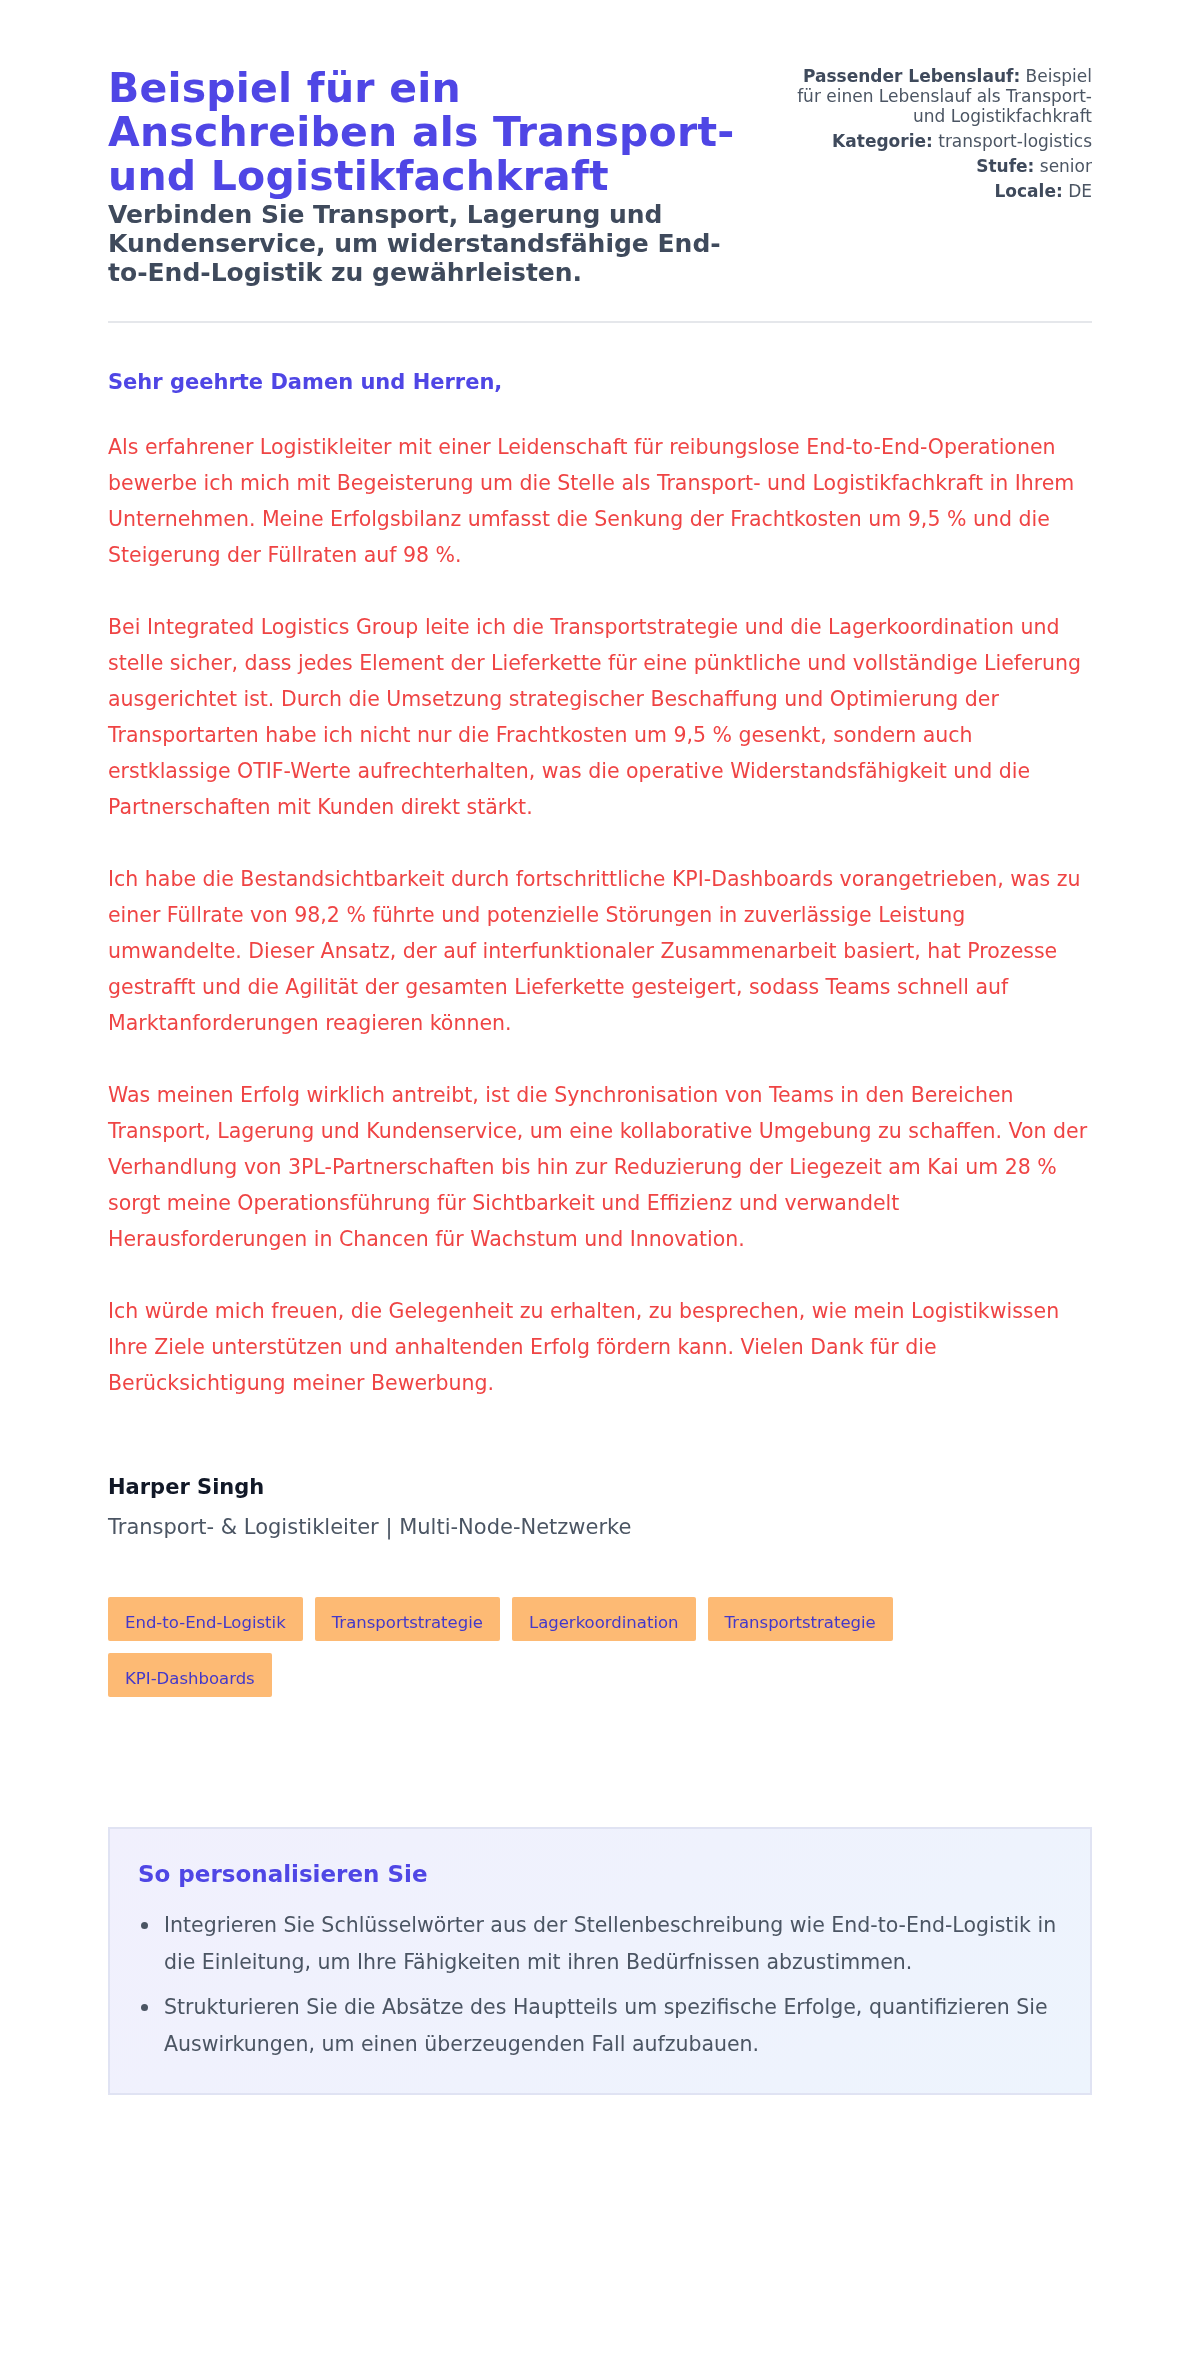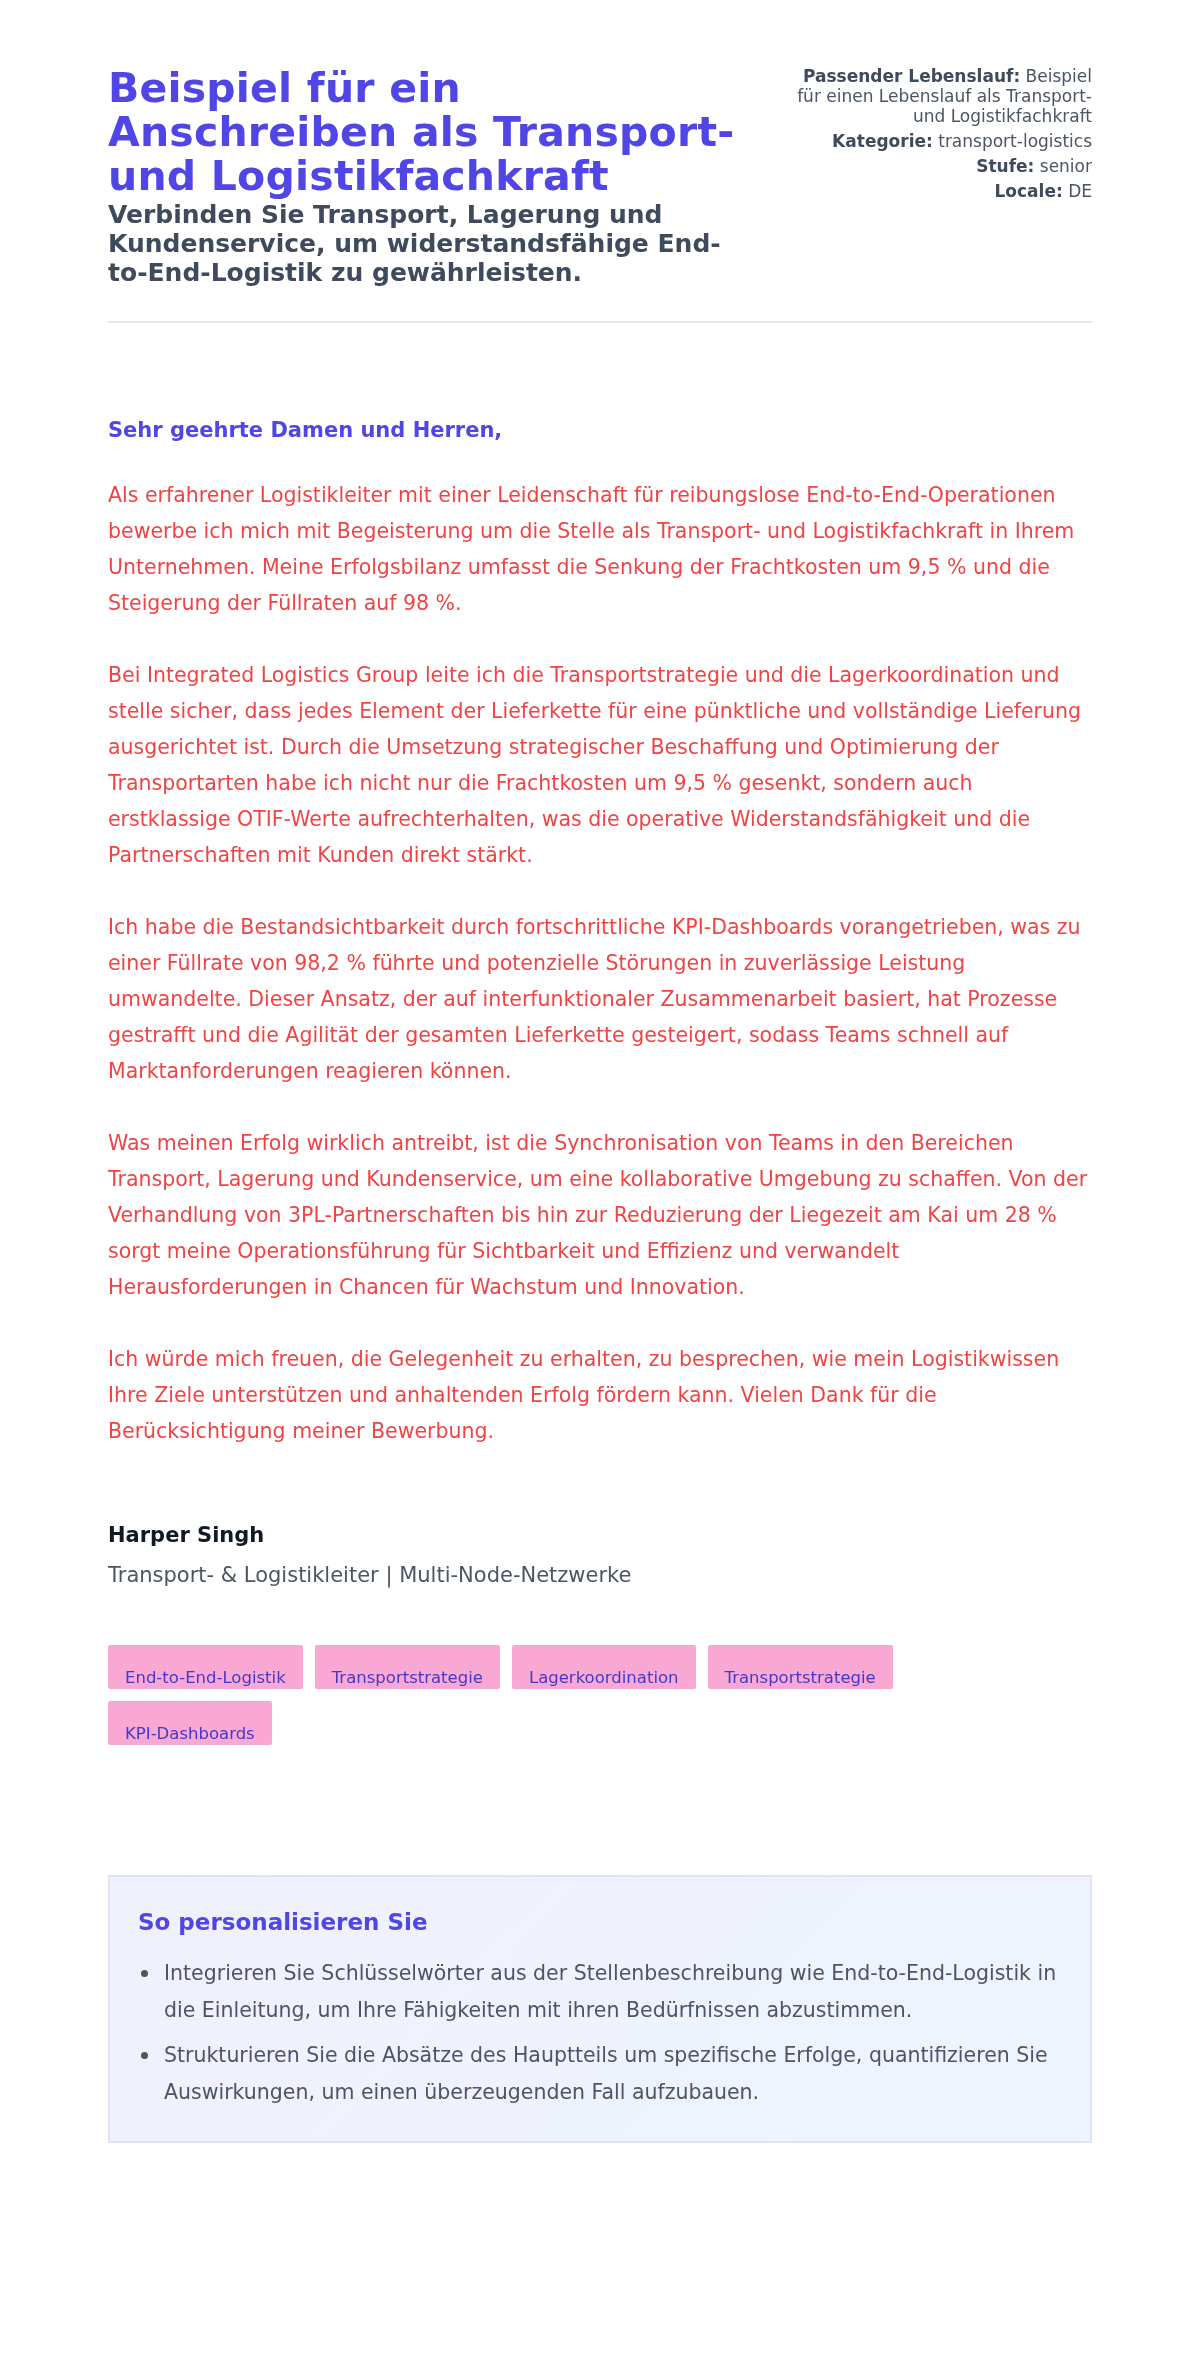--- a/index.html
+++ b/index.html
@@ -39,21 +39,21 @@
   .meta {
     width: 300px;
     text-align: right;
     font-size: 17px;
     line-height: 20px;
     color: #4b5563;
   }
   .meta .row { margin-bottom: 5px; }
   .meta .row:first-child { line-height: 20px; }
   .meta b { color: #3f4a5c; font-weight: bold; }
-  .letter { padding-top: 46px; margin-top: 48px; }
+  .letter { padding-top: 46px; }
   .salutation {
     font-size: 21px;
     font-weight: bold;
     color: #4f46e5;
     line-height: 26px;
     margin-bottom: 34px;
   }
   .para {
     font-size: 20.5px;
     line-height: 36px;
@@ -74,26 +74,26 @@
     line-height: 28px;
   }
   .tags {
     margin-top: 56px;
     display: flex;
     flex-wrap: wrap;
     gap: 12px 12px;
     width: 860px;
   }
   .tag {
-    background: #f9a8d4;
+    background: #fdba74;
     color: #4338ca;
     font-size: 16.5px;
     line-height: 44px;
     height: 44px;
-    padding: 11px 17px;
+    padding: 4px 17px;
     border-radius: 2px;
   }
   .tips {
     margin-top: 130px;
     border: 2px solid #e0e3f3;
     background: linear-gradient(135deg, #f1f0fd 0%, #edf4fd 100%);
     padding: 30px 30px 30px 28px;
   }
   .tips-title {
     font-size: 23px;

